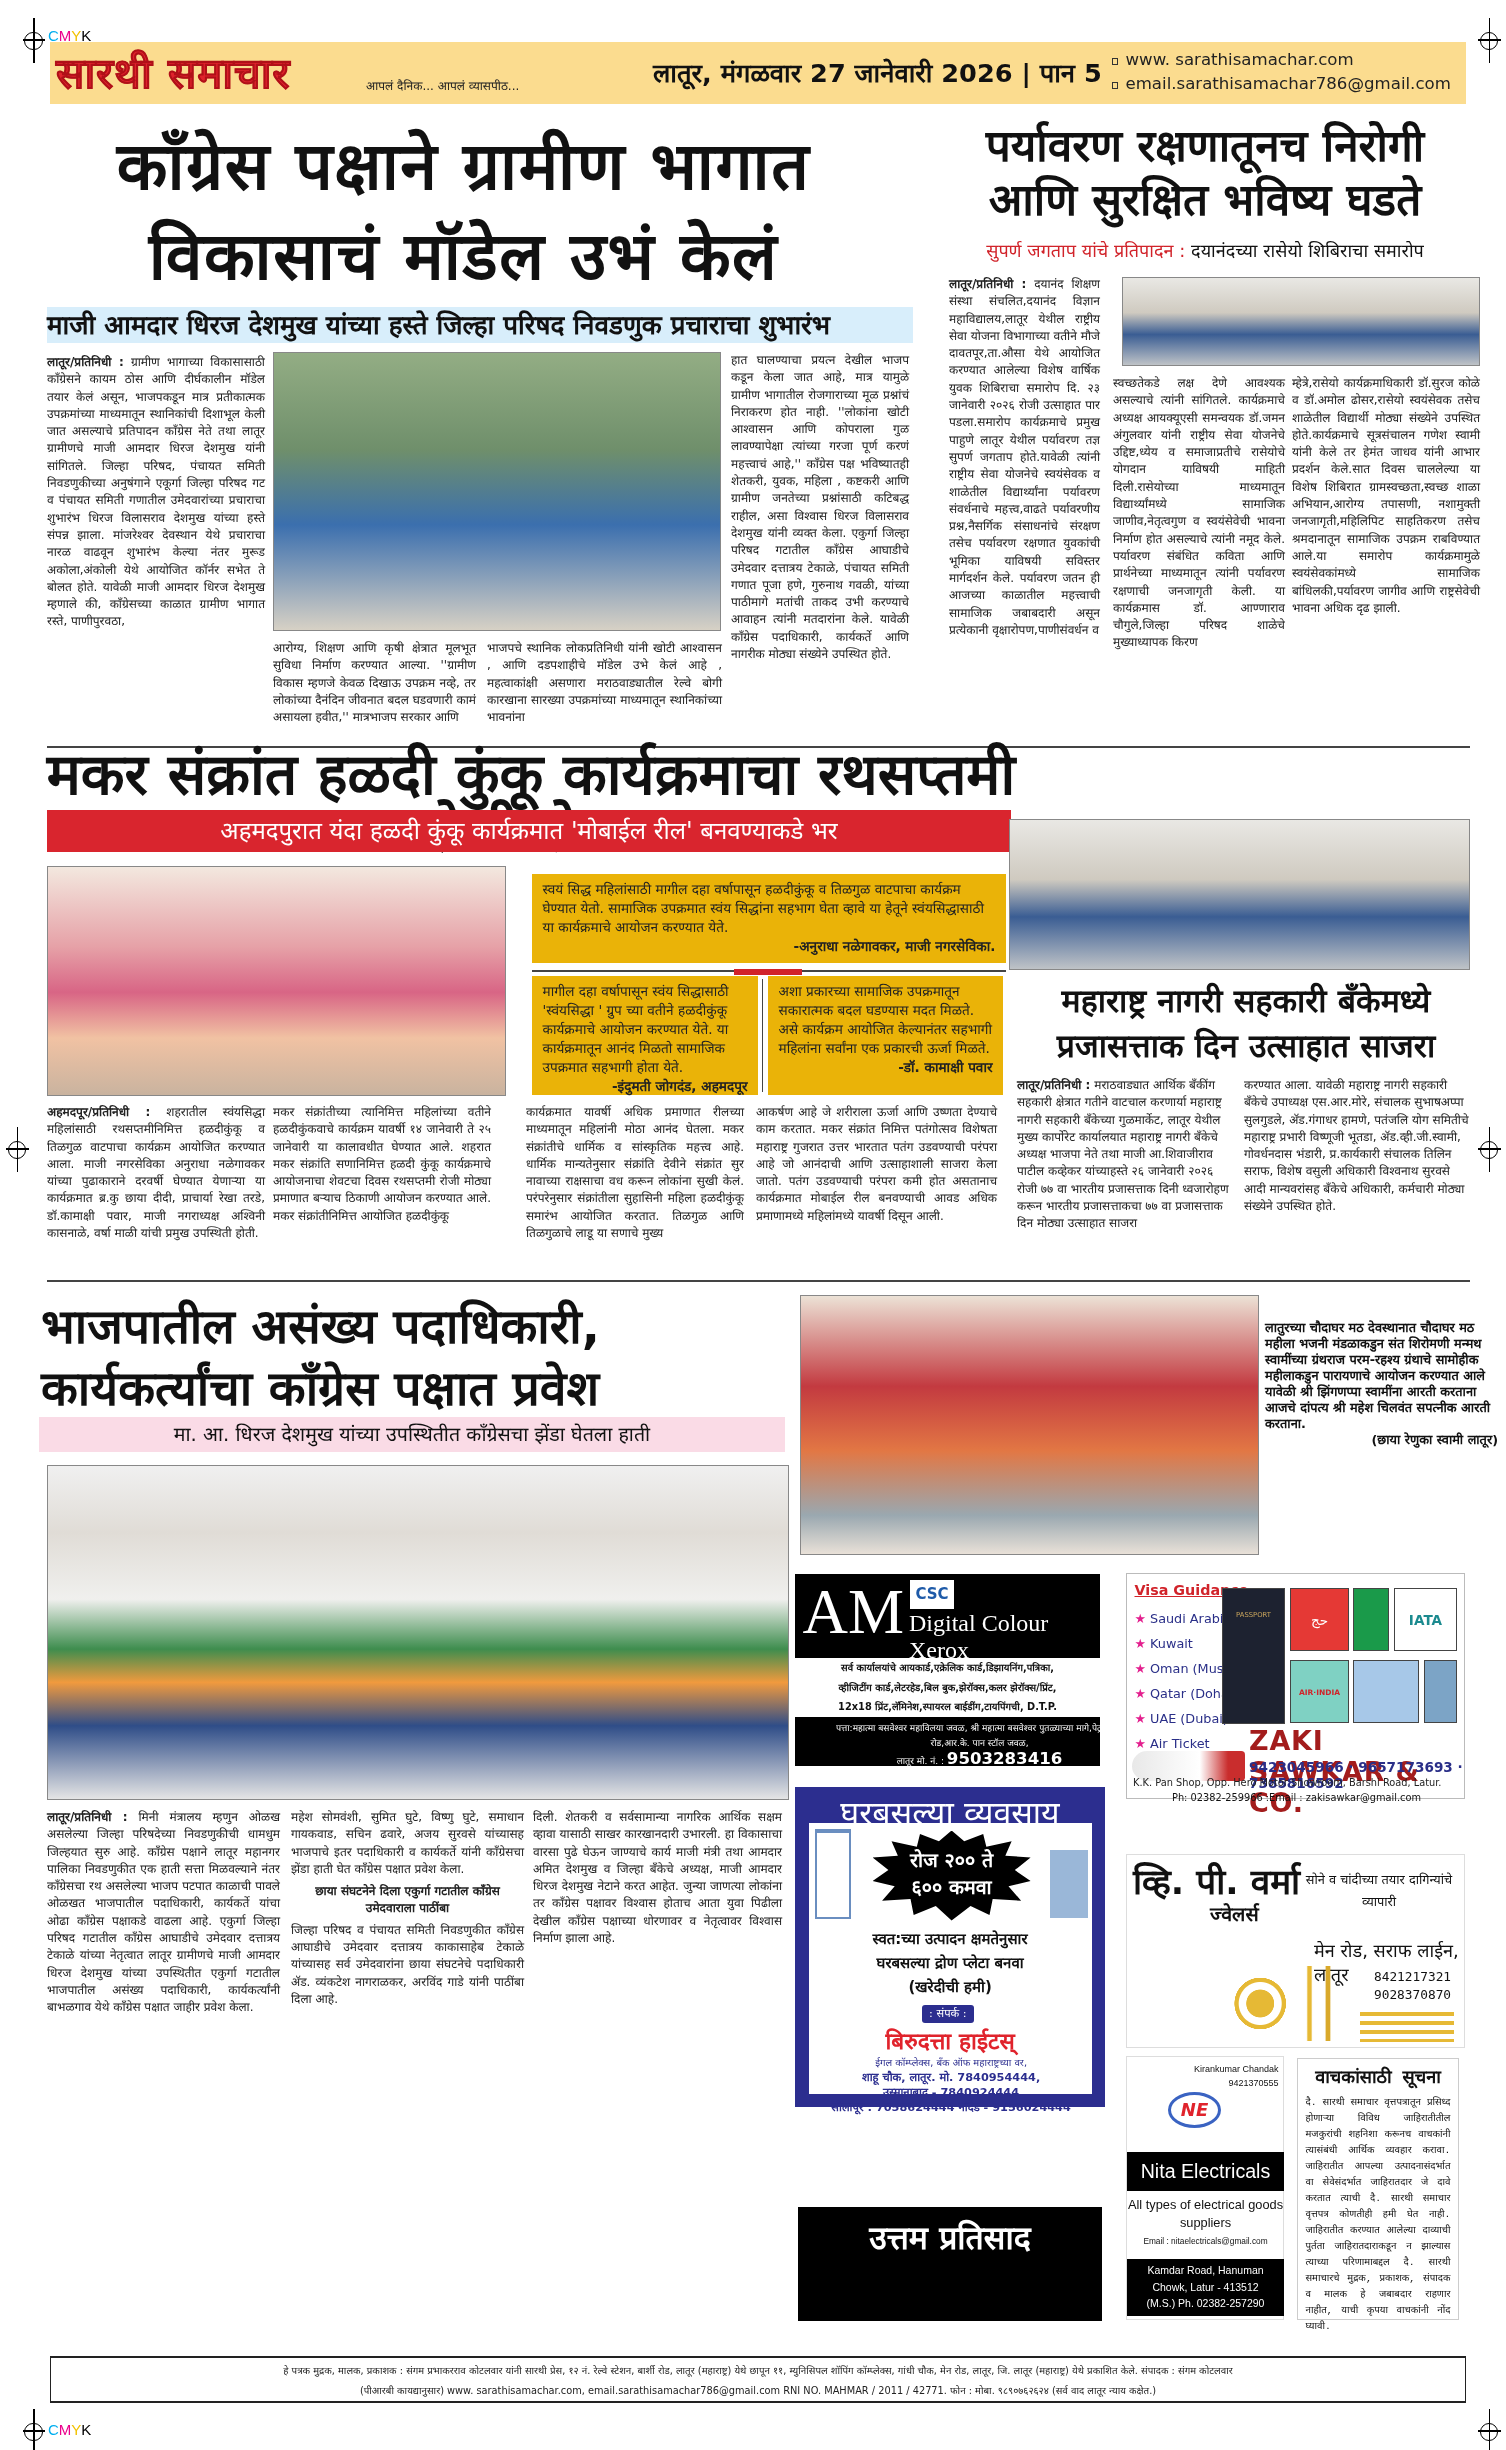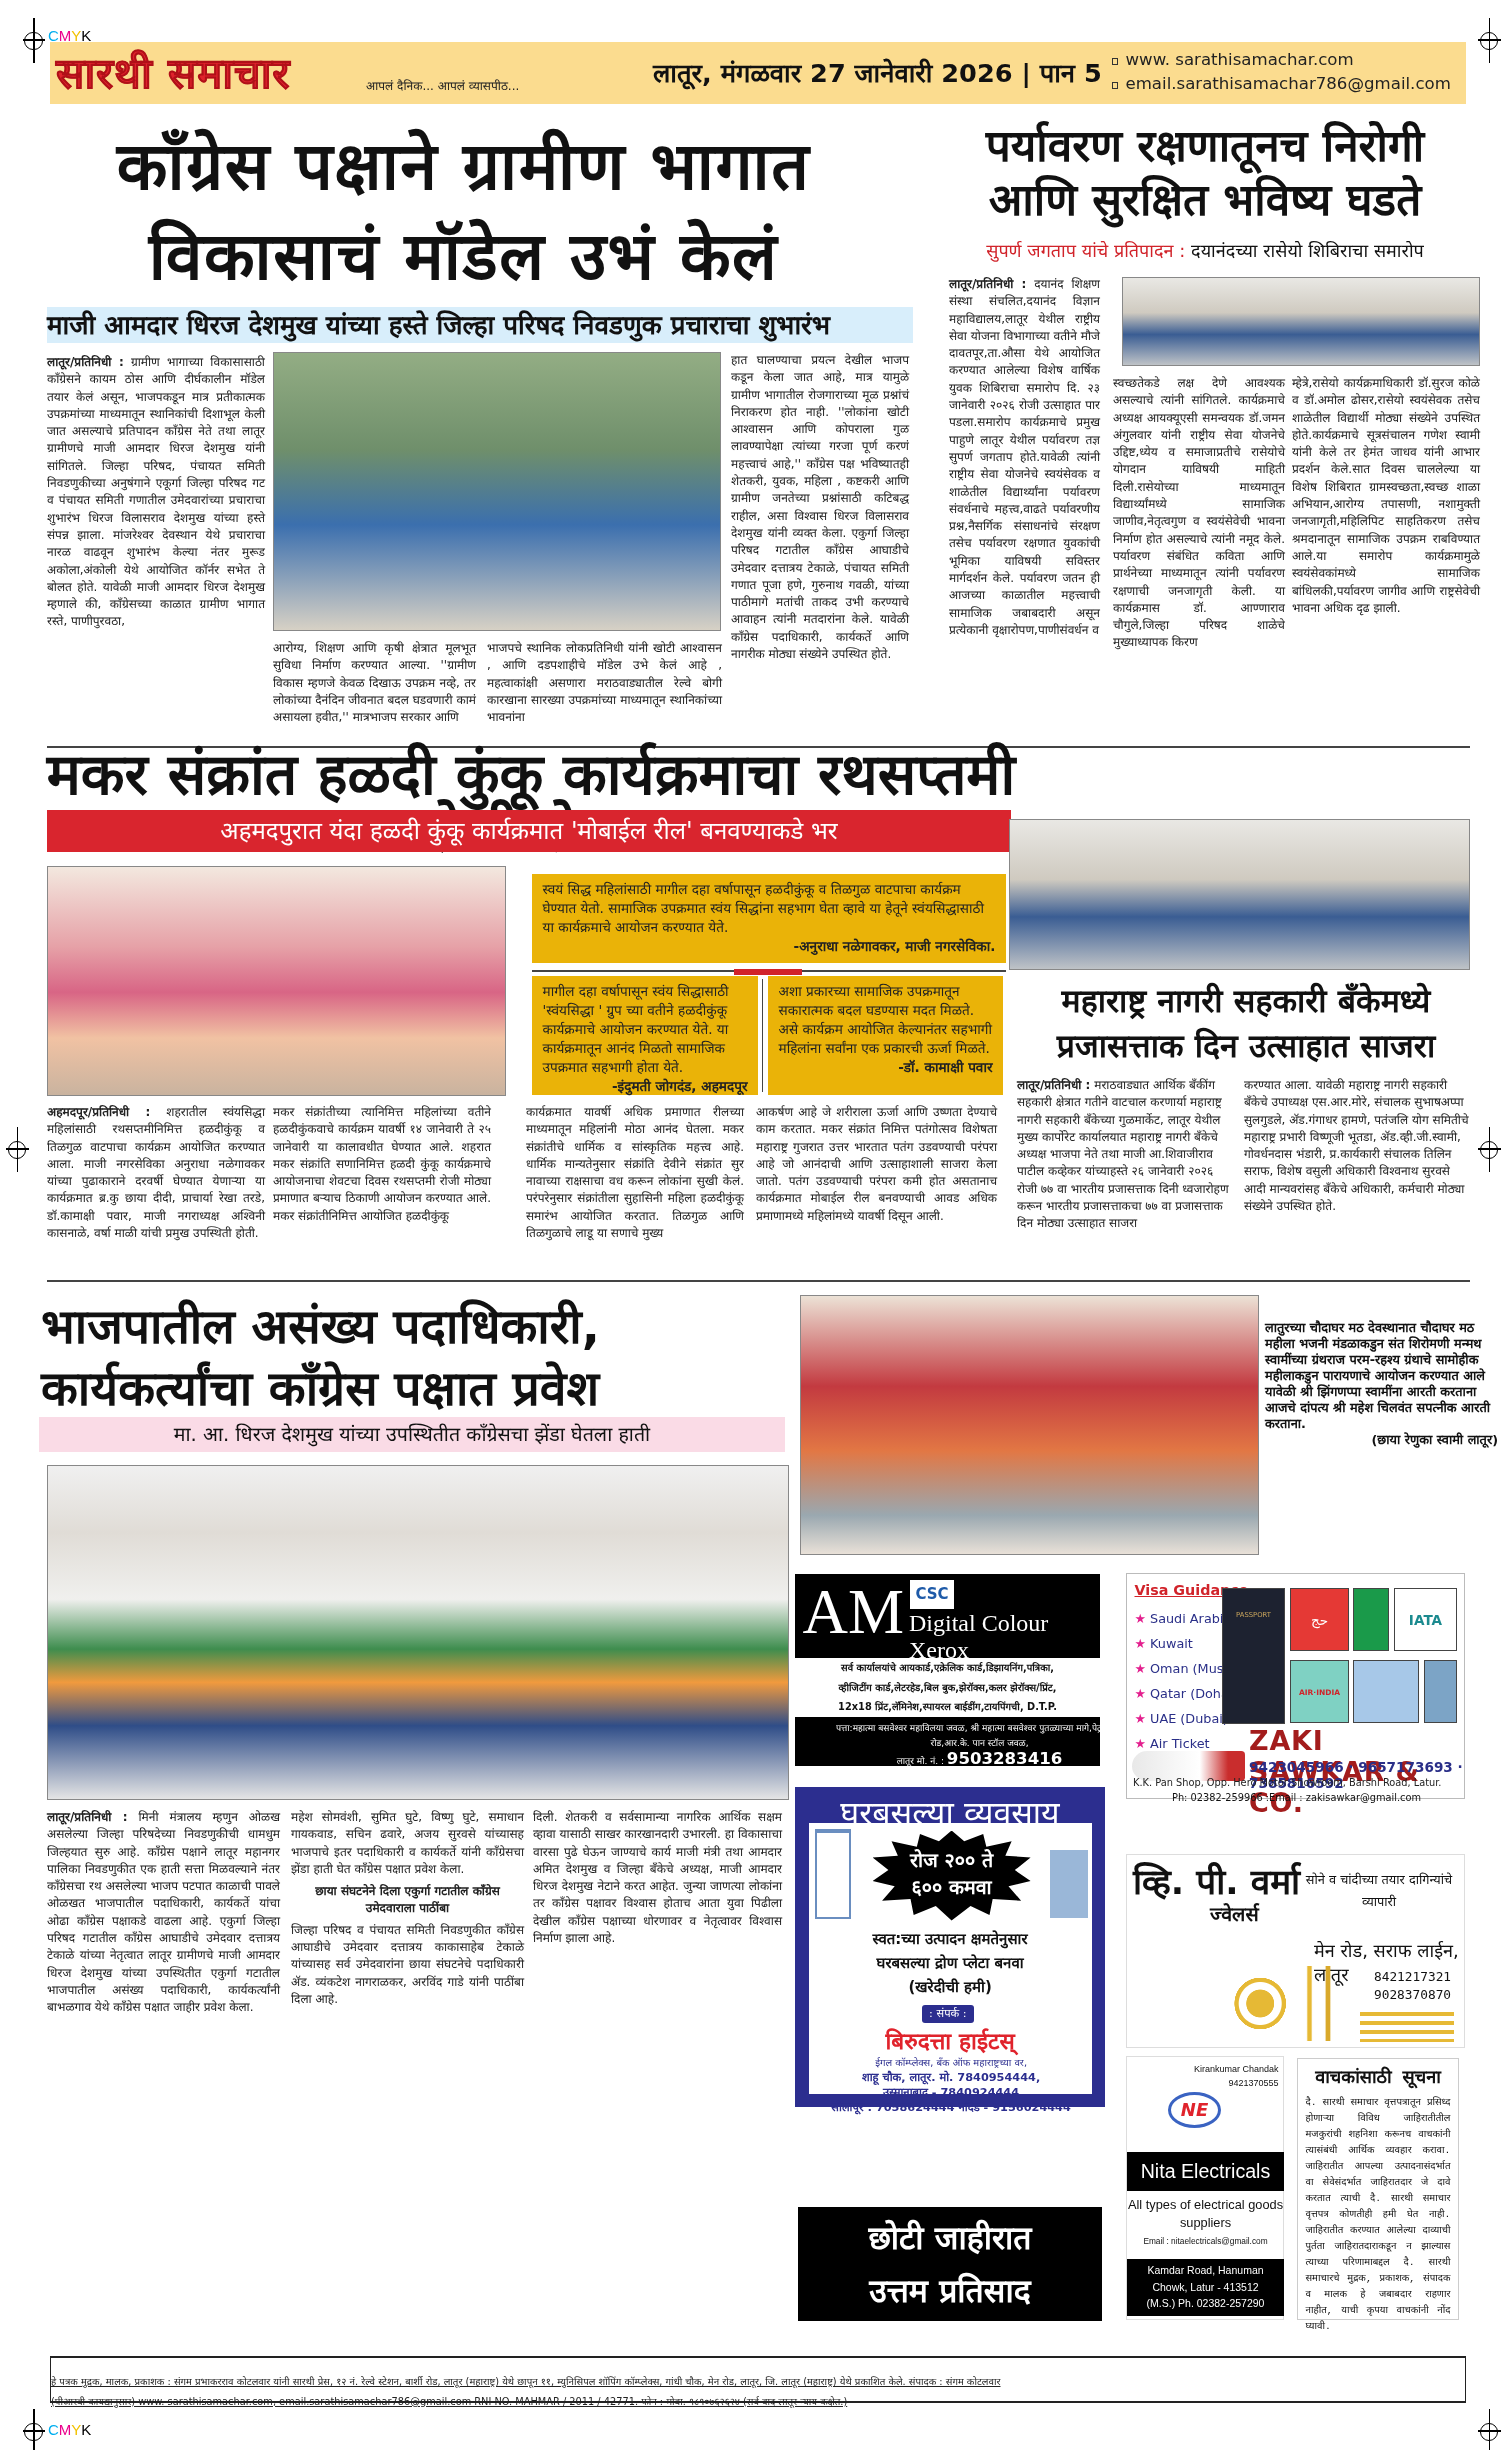--- a/index.html
+++ b/index.html
@@ -100,21 +100,21 @@
   .ad-nita .logo { position: absolute; left: 41px; top: 35px; width: 53px; height: 36px; border: 3px solid #3a63c2; border-radius: 50%; color: #e0232c; font-weight: bold; font-style: italic; font-size: 18px; text-align: center; line-height: 30px; }
   .ad-nita .band { position: absolute; left: 0; top: 95px; width: 157px; height: 39px; background: #000; color: #fff; font-size: 19.6px; text-align: center; line-height: 39px; font-family: "Liberation Sans", sans-serif; }
   .ad-nita .tag { position: absolute; left: 0; top: 139px; width: 157px; text-align: center; font-size: 12.8px; line-height: 18px; font-family: "Liberation Sans", sans-serif; }
   .ad-nita .mail { position: absolute; left: 0; top: 179px; width: 157px; text-align: center; font-size: 8.3px; font-family: "Liberation Sans", sans-serif; }
   .ad-nita .addr { position: absolute; left: 0; top: 202px; width: 157px; height: 57px; background: #000; color: #fff; text-align: center; font-size: 10.5px; line-height: 16.6px; padding-top: 3px; font-family: "Liberation Sans", sans-serif; }
 
   .notice { left: 1297px; top: 2058px; width: 162px; height: 262px; border: 0.8px solid #ccc; padding: 6px 7.5px; font-family: Liberation Mono, monospace; }
   .notice .t { font-size: 18px; font-weight: bold; text-align: center; line-height: 27px; }
   .notice .b { font-size: 9.8px; line-height: 16px; text-align: justify; margin-top: 3px; }
 
-  .imprint { left: 50px; top: 2356px; width: 1416px; height: 47px; border-top: 2.3px solid #222; border-bottom: 2.3px solid #222; border-left: 0.8px solid #222; border-right: 0.8px solid #222; font-size: 9.8px; text-align: left; line-height: 19.6px; padding-top: 14px; color: #222; text-decoration: underline; }
+  .imprint { left: 50px; top: 2356px; width: 1416px; height: 47px; border-top: 2.3px solid #222; border-bottom: 2.3px solid #222; border-left: 0.8px solid #222; border-right: 0.8px solid #222; font-size: 9.8px; text-align: center; line-height: 19.6px; padding-top: 3px; color: #222; }
 </style>
 </head>
 <body>
 
 <div class="reg" style="left:22.6px;top:18px">
     <i></i>
   </div>
 <div class="reg" style="left:1478px;top:18px">
     <i></i>
   </div>
@@ -277,21 +277,20 @@
     <div class="addr">
       <div>ईगल कॉम्प्लेक्स, बँक ऑफ महाराष्ट्रच्या वर,</div>
       <div><b>शाहू चौक, लातूर. मो. 7840954444,</b></div>
       <div><b>उस्मानाबाद - 7840924444</b></div>
       <div><b>सोलापूर : 7058624444 नांदेड - 9156024444</b></div>
     </div>
   </div>
 </div>
 
 <div class="abs ad-small">
-  <div>छोटी जाहीरात</div>
   <div>उत्तम प्रतिसाद</div>
 </div>
 
 <div class="abs ad-verma">
   <div class="nm">व्हि. पी. वर्मा</div>
   <div class="jw">ज्वेलर्स</div>
   <div class="desc">सोने व चांदीच्या तयार दागिन्यांचे व्यापारी</div>
   <div class="road">मेन रोड, सराफ लाईन, लातूर</div>
   <div class="gold"></div>
   <div class="gold2"></div>

